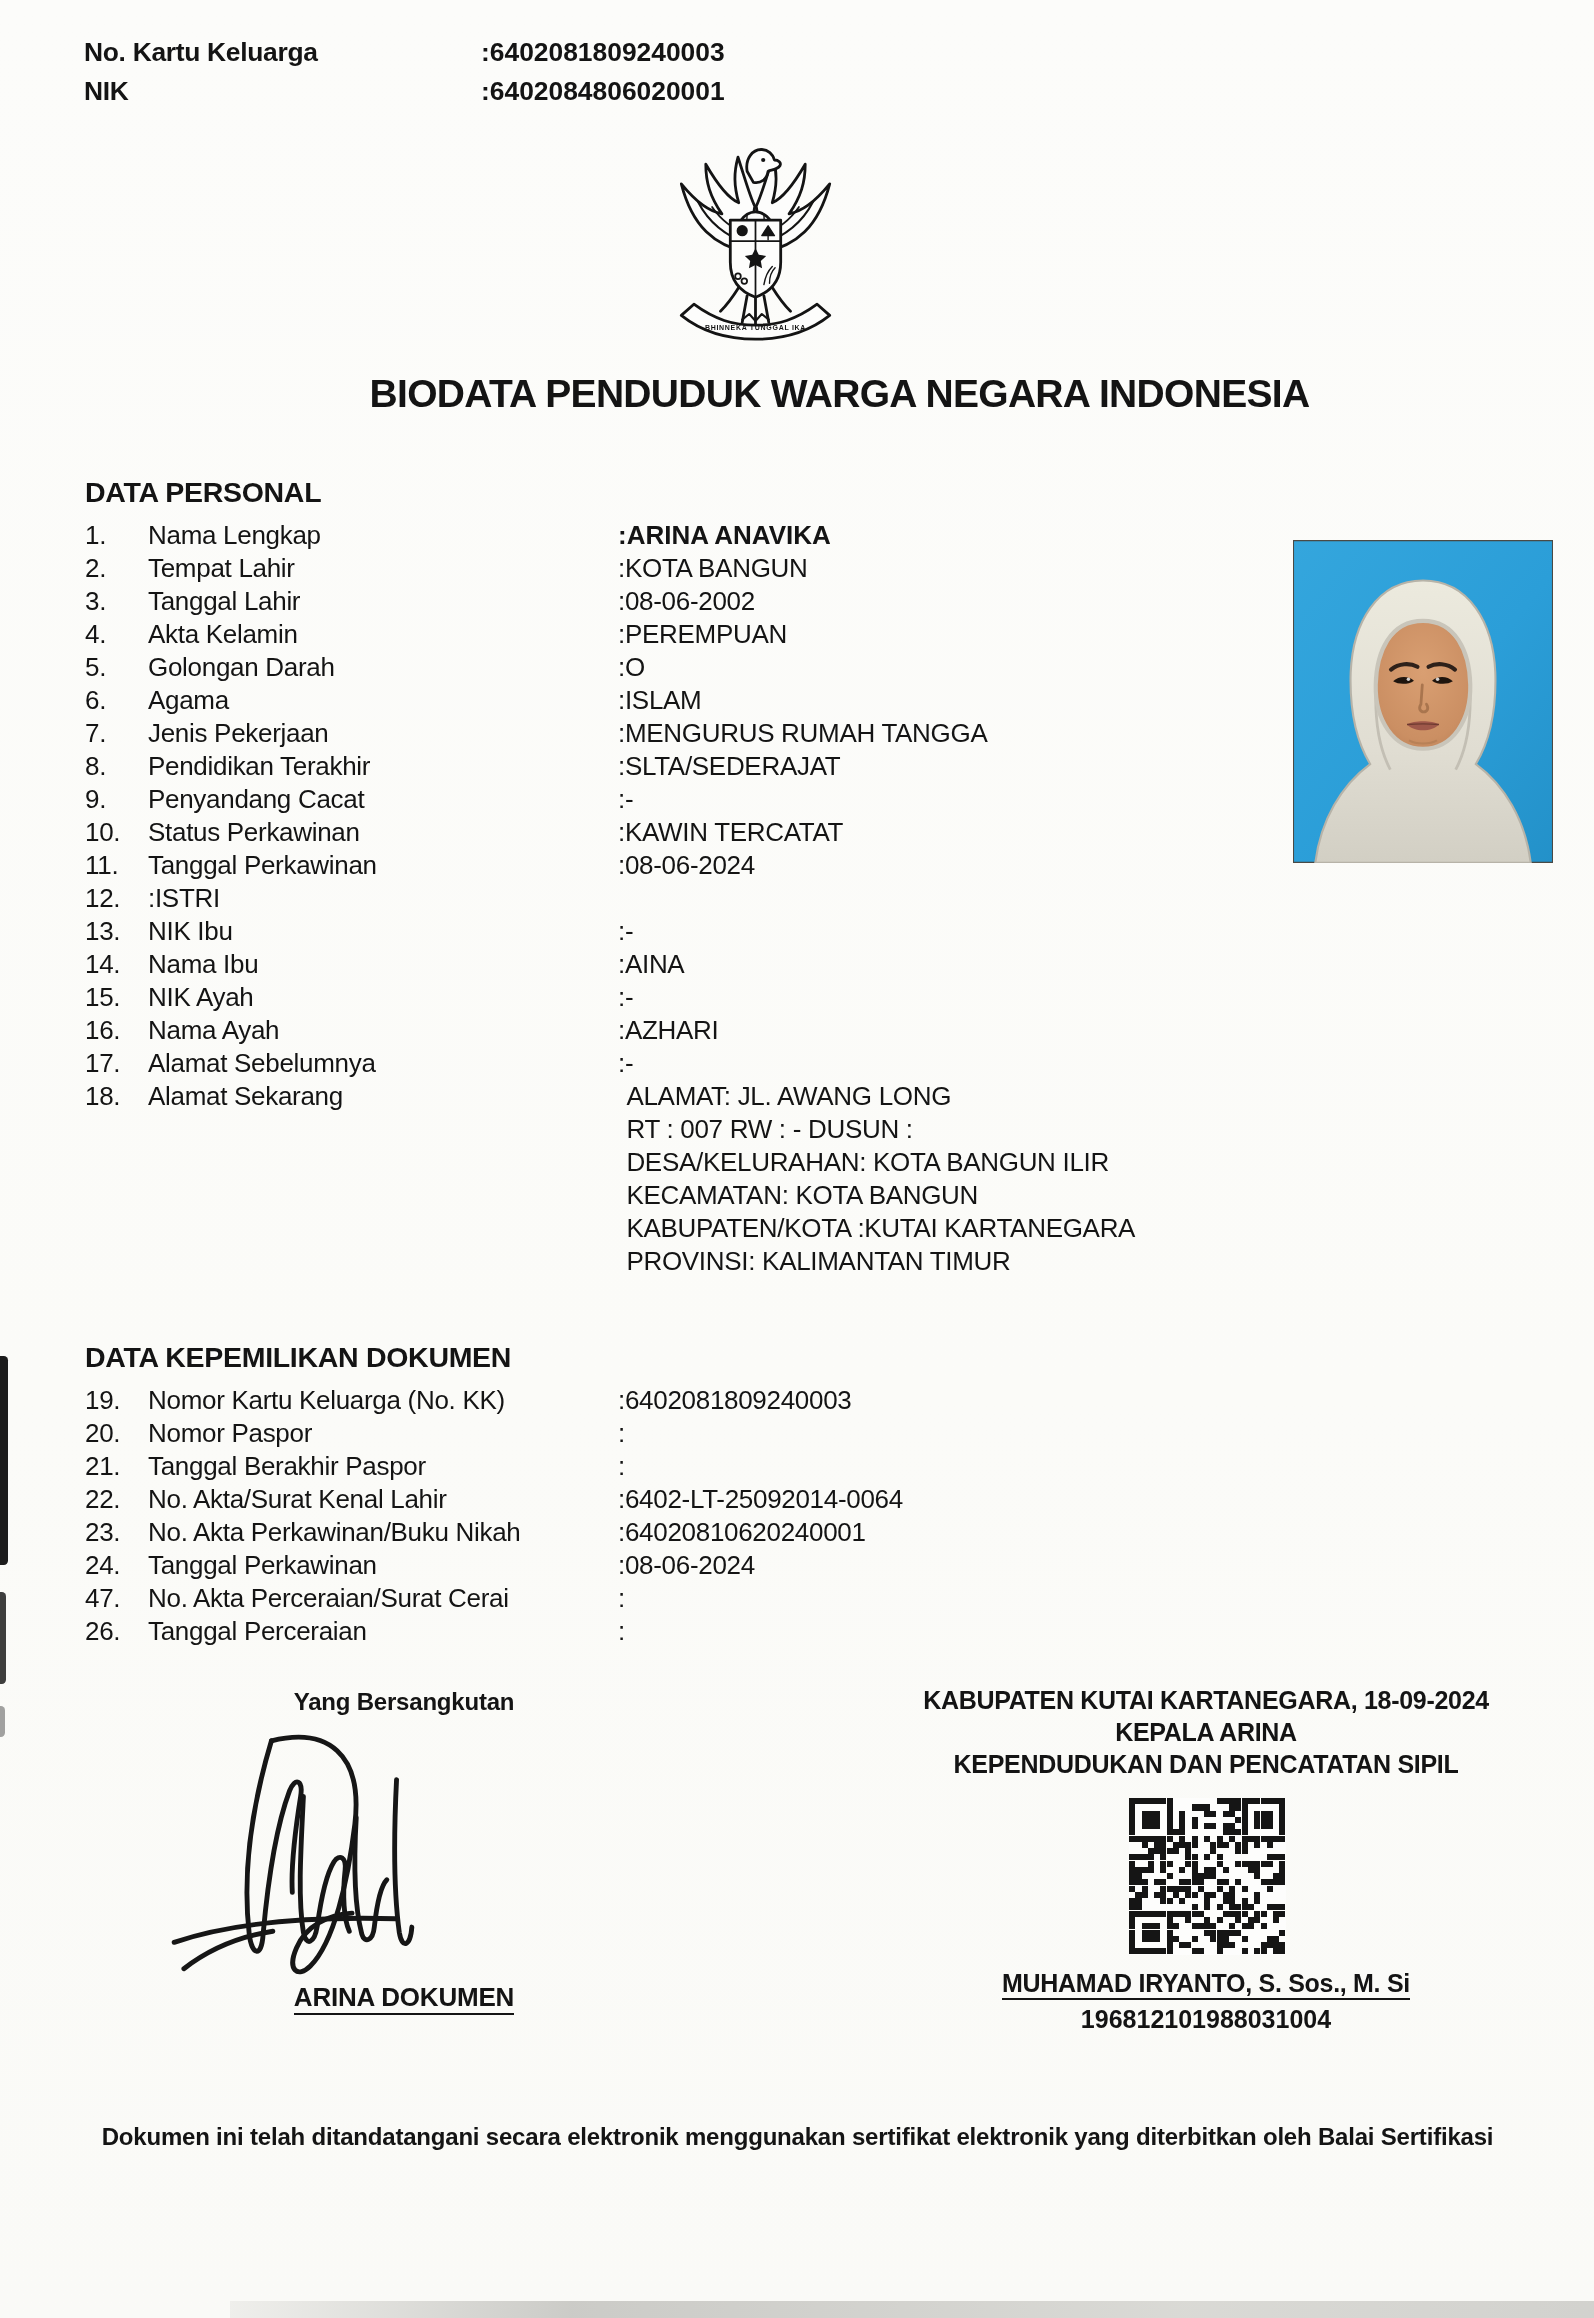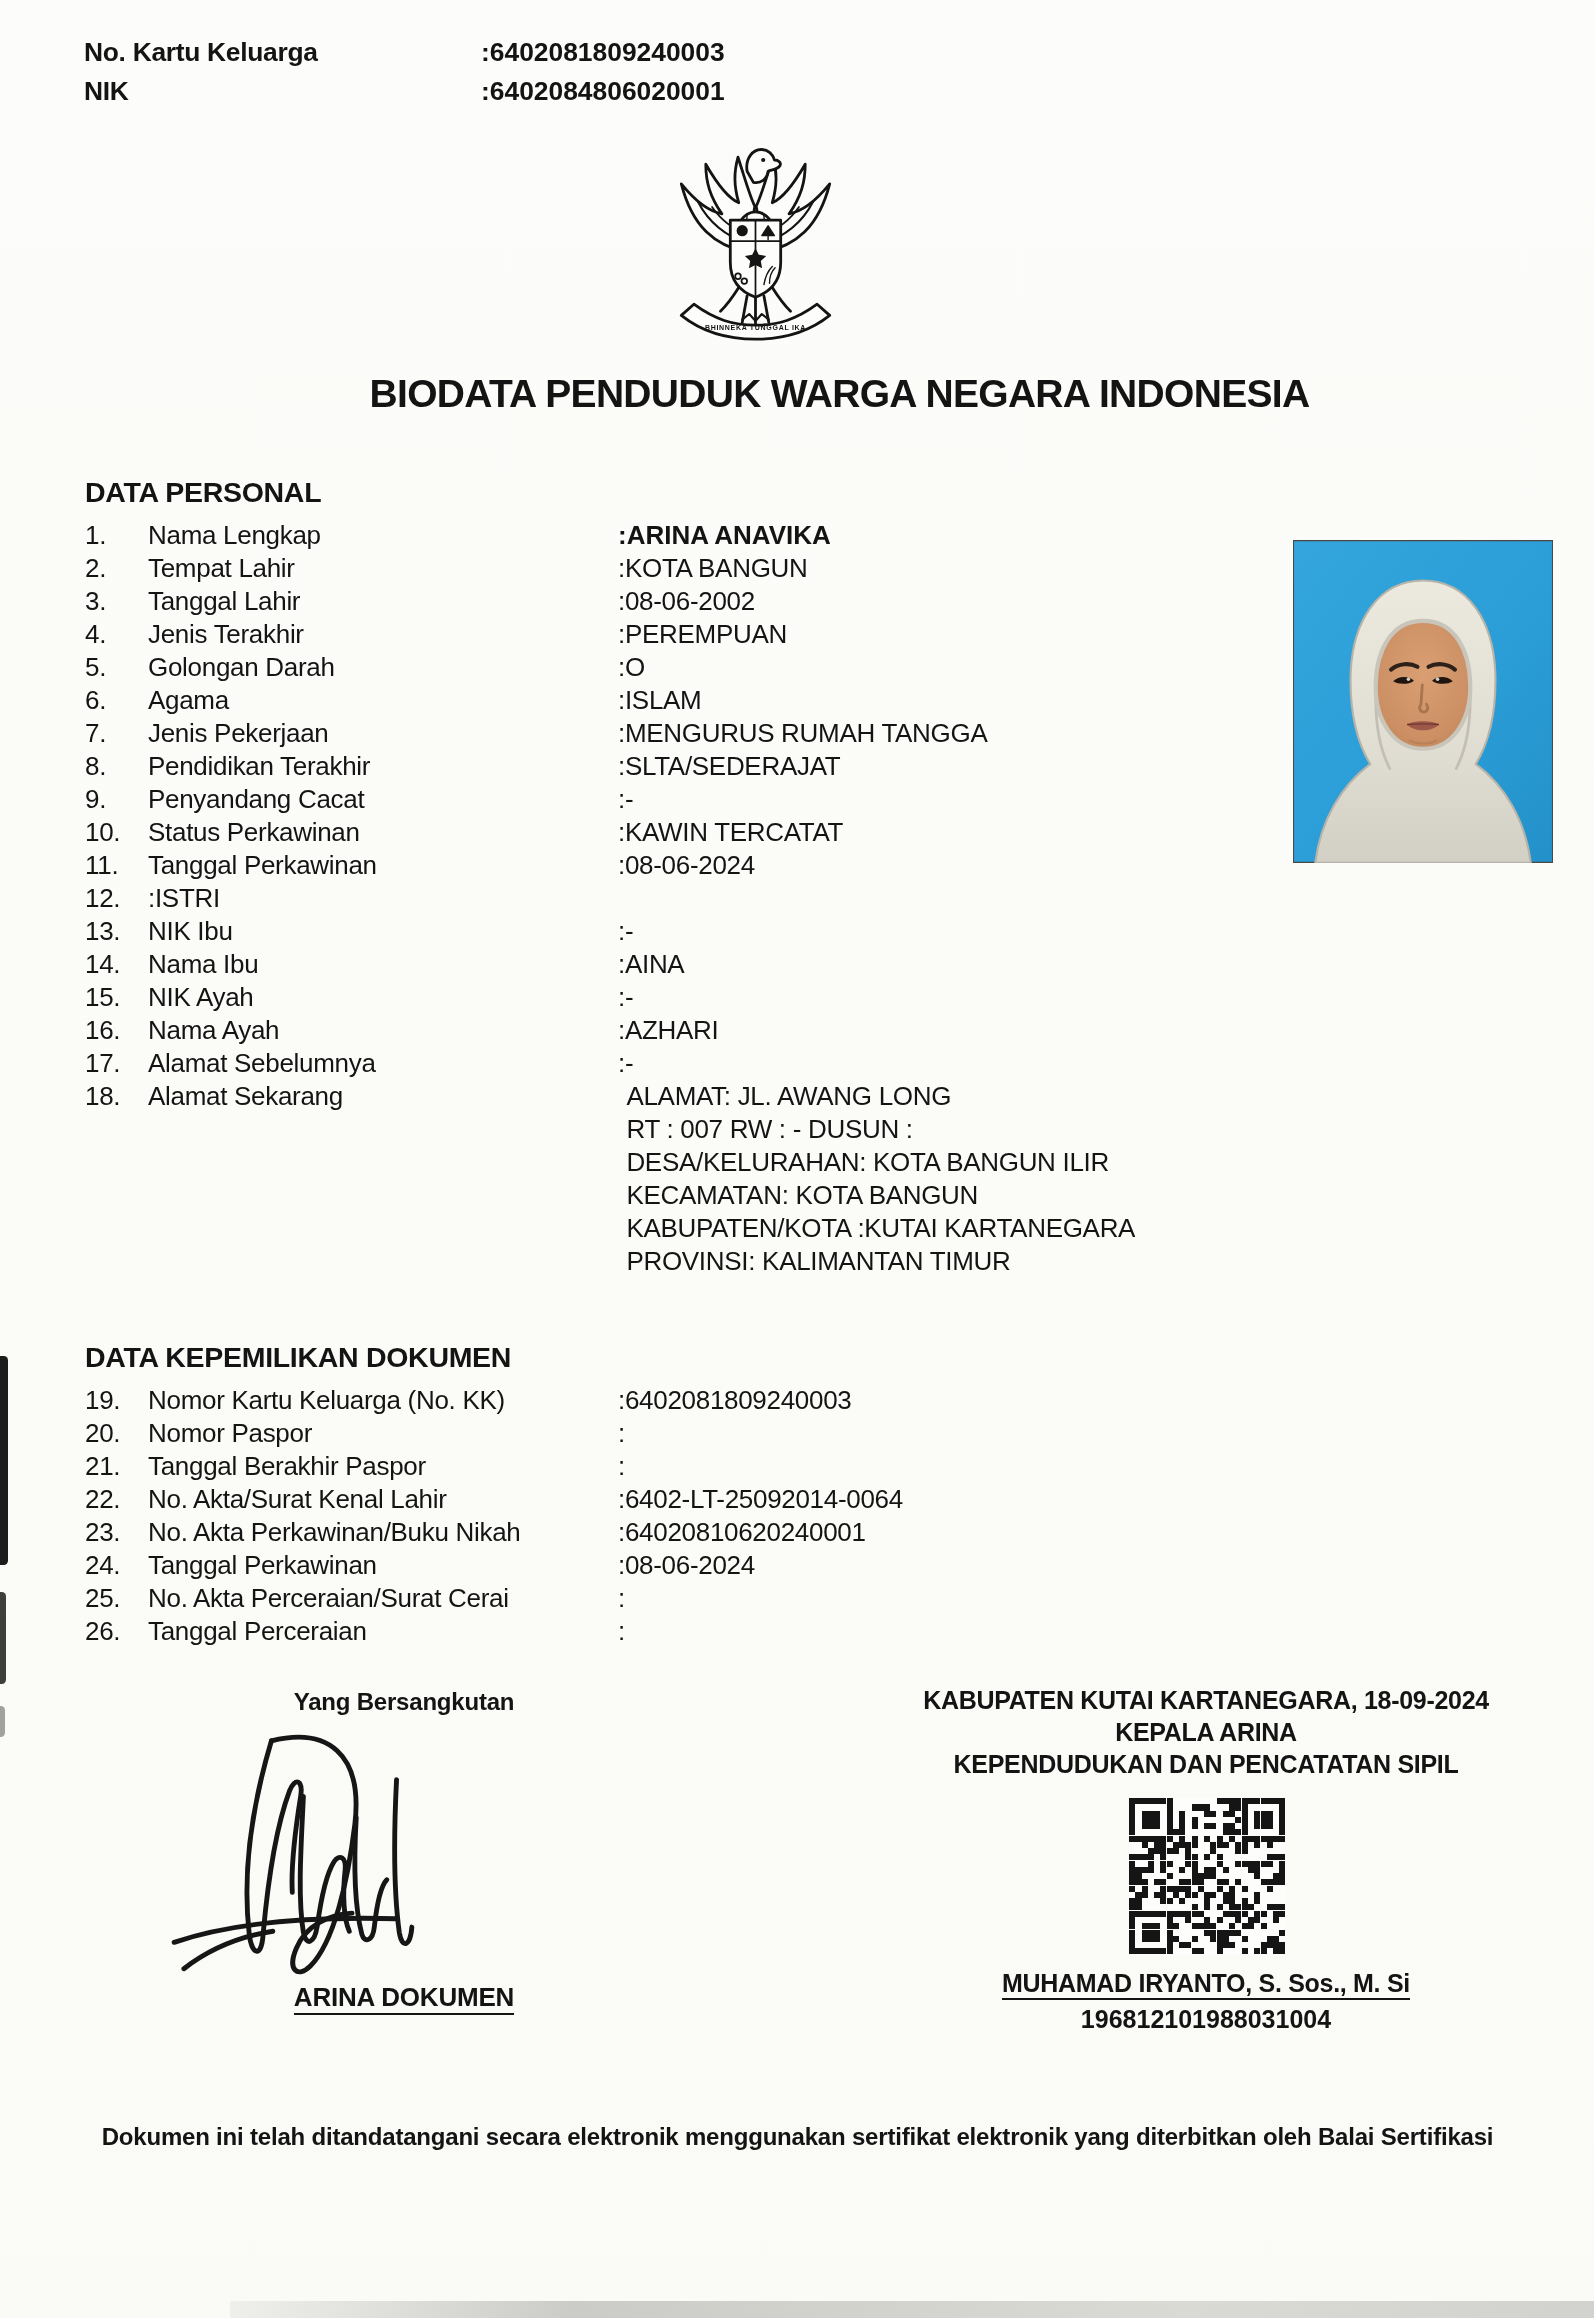--- a/index.html
+++ b/index.html
@@ -158,21 +158,21 @@
           <span class="label">Tempat Lahir</span>
           <span class="value">:KOTA BANGUN</span>
         </div>
         <div class="row">
           <span class="no">3.</span>
           <span class="label">Tanggal Lahir</span>
           <span class="value">:08-06-2002</span>
         </div>
         <div class="row">
           <span class="no">4.</span>
-          <span class="label">Jenis Terakhir</span>
+          <span class="label">Akta Kelamin</span>
           <span class="value">:PEREMPUAN</span>
         </div>
         <div class="row">
           <span class="no">5.</span>
           <span class="label">Golongan Darah</span>
           <span class="value">:O</span>
         </div>
         <div class="row">
           <span class="no">6.</span>
           <span class="label">Agama</span>
@@ -274,21 +274,21 @@
           <span class="no">23.</span>
           <span class="label">No. Akta Perkawinan/Buku Nikah</span>
           <span class="value">:64020810620240001</span>
         </div>
         <div class="row">
           <span class="no">24.</span>
           <span class="label">Tanggal Perkawinan</span>
           <span class="value">:08-06-2024</span>
         </div>
         <div class="row">
-          <span class="no">25.</span>
+          <span class="no">47.</span>
           <span class="label">No. Akta Perceraian/Surat Cerai</span>
           <span class="value">:</span>
         </div>
         <div class="row">
           <span class="no">26.</span>
           <span class="label">Tanggal Perceraian</span>
           <span class="value">:</span>
         </div>
       </div>
   </div>

